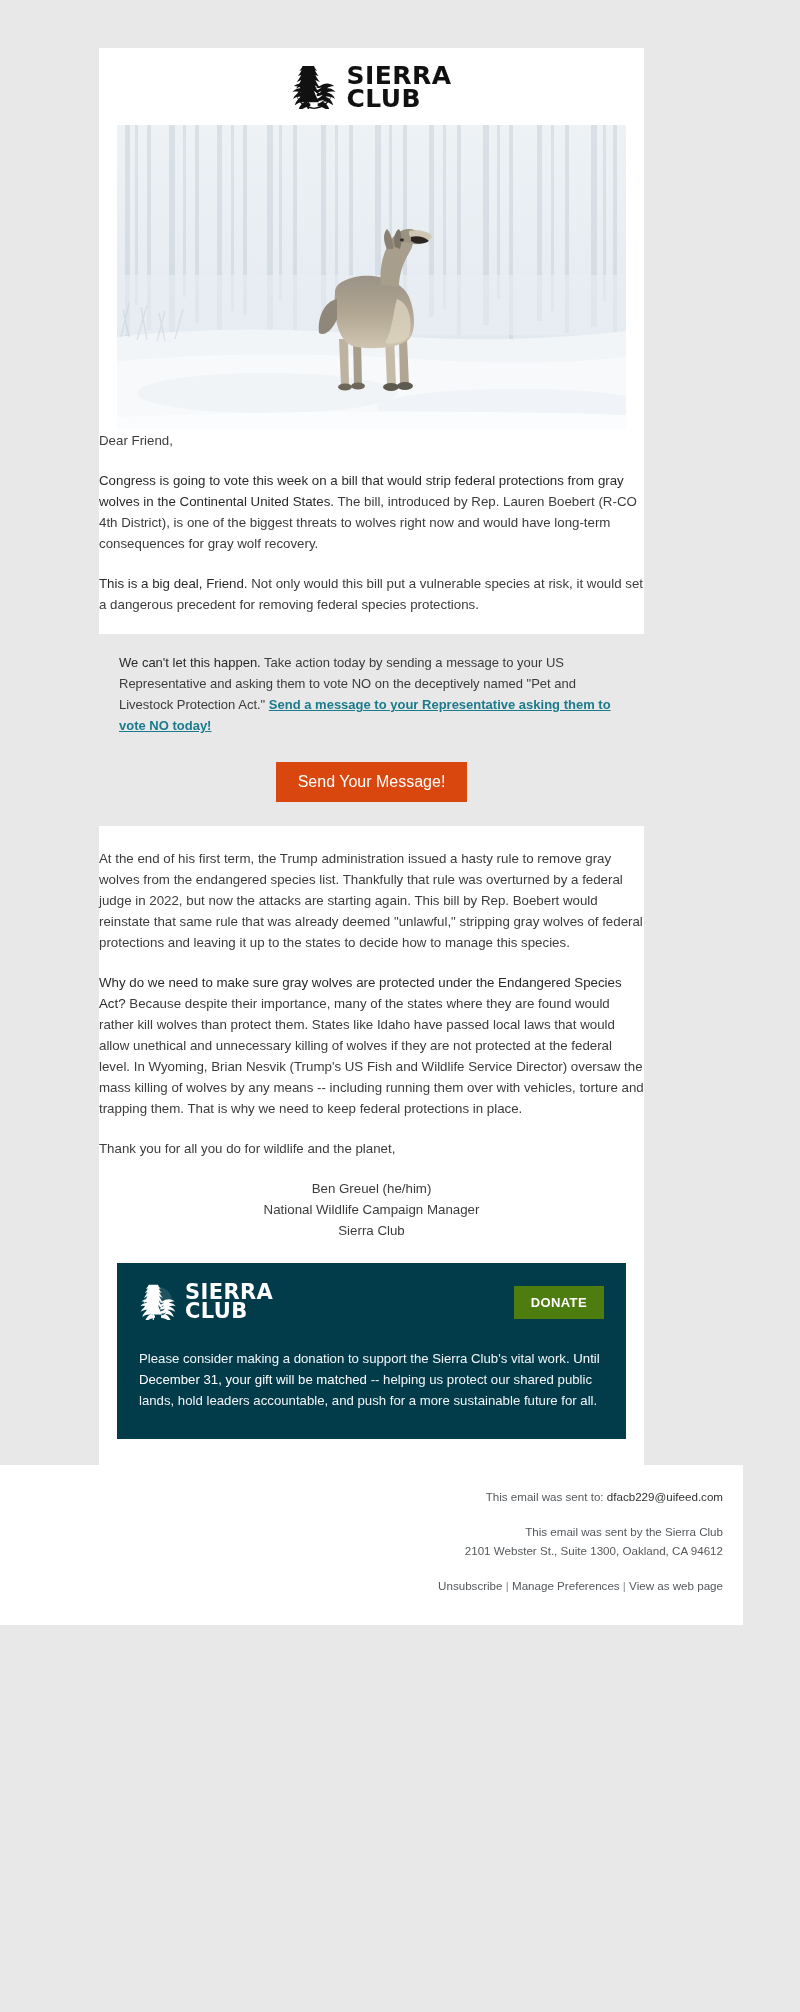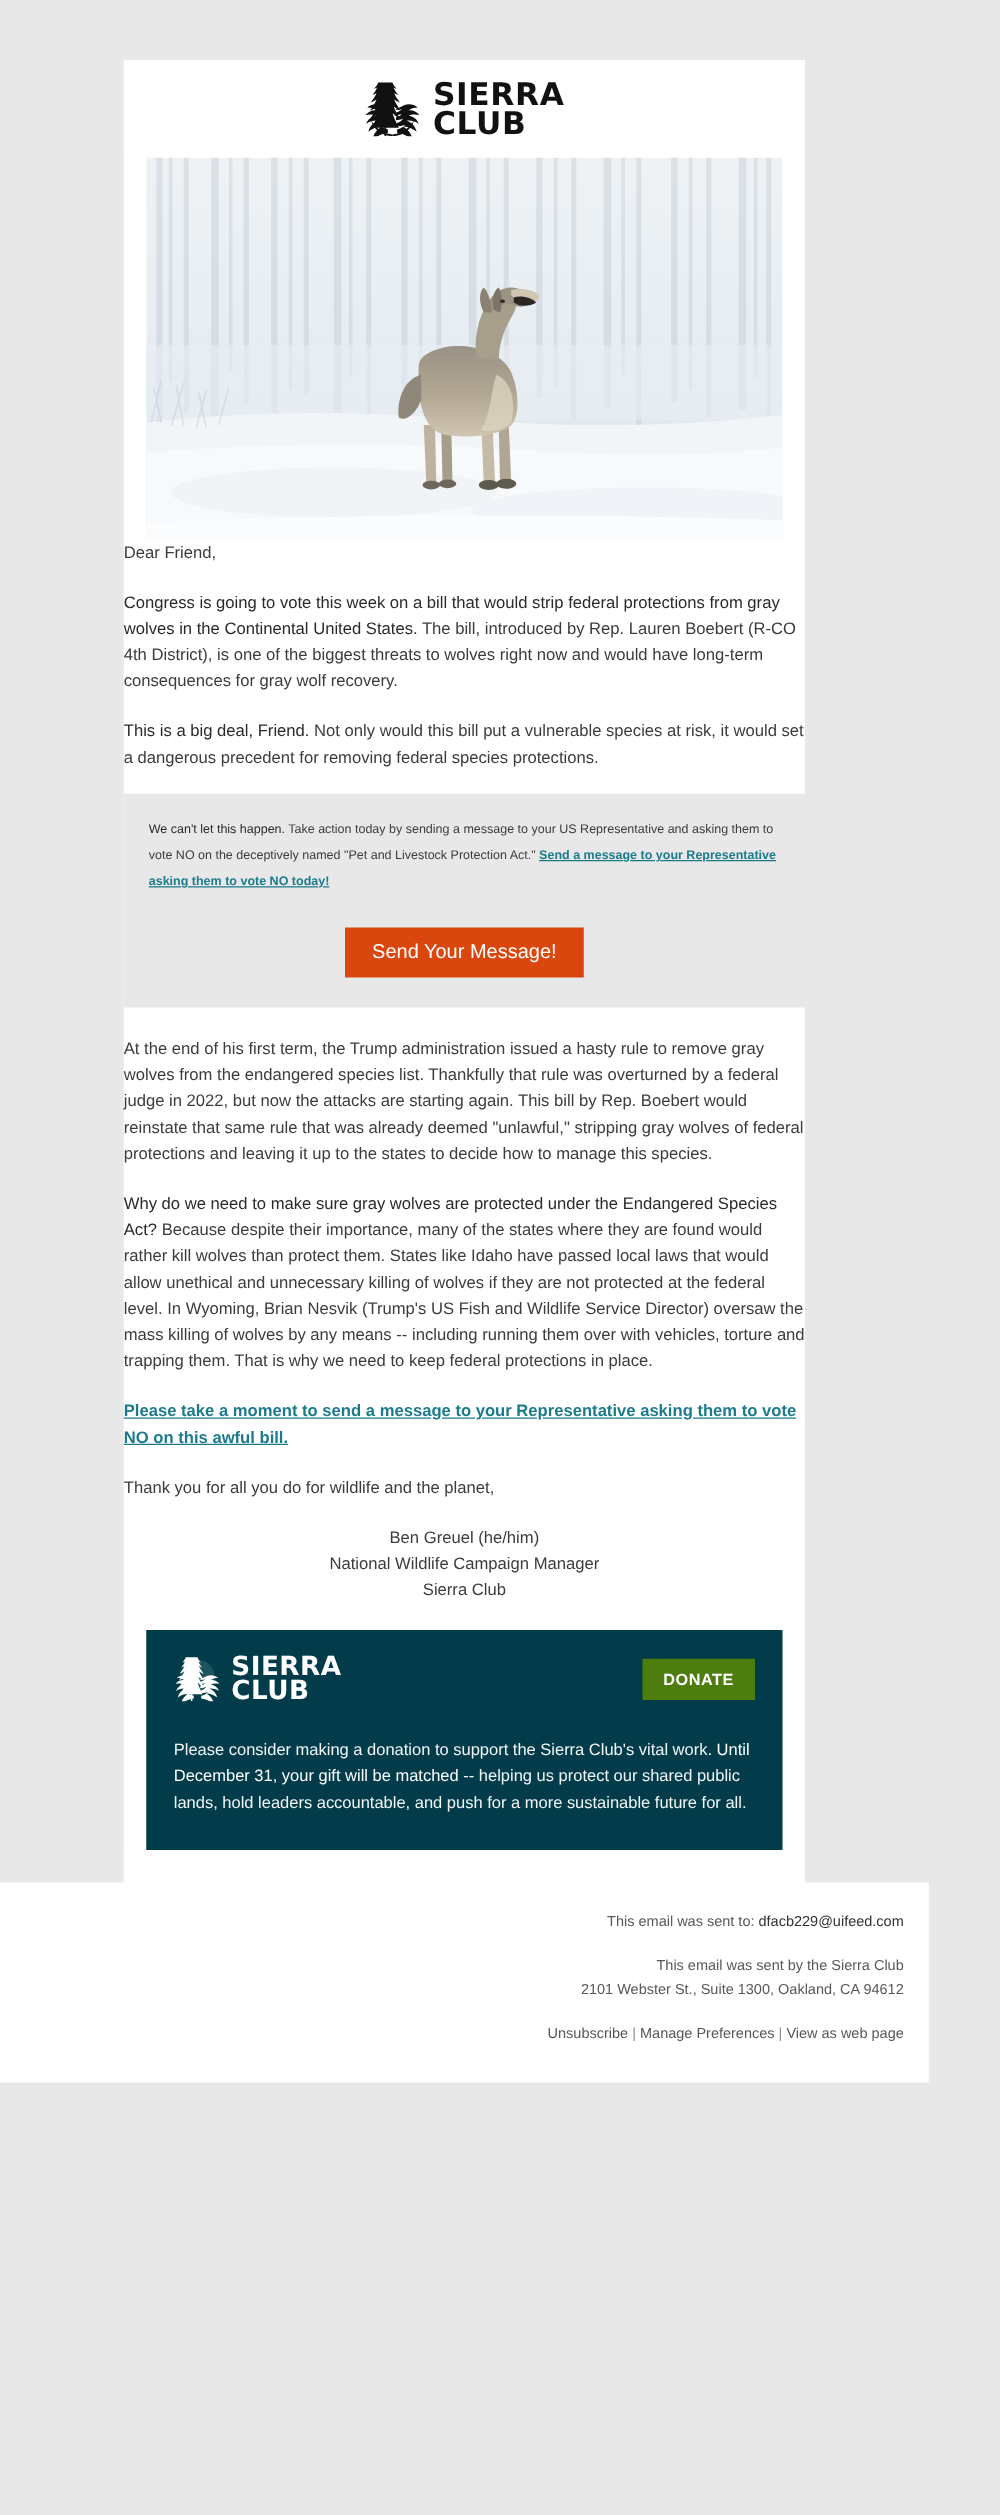--- a/index.html
+++ b/index.html
@@ -70,21 +70,21 @@
     text-decoration: underline;
   }
 
   
   .callout {
     background:#e8e8e8;
     padding: 18px 20px 24px 20px;
     margin: 0 0 22px 0;
   }
   .callout p {
-    font-size: 10px;
+    font-size: 13px;
     line-height: 21px;
     margin: 0;
     color:#3c3c3c;
   }
   .cta-row { text-align:center; margin-top: 26px; }
   .cta-btn {
     display:inline-block;
     background:#d9470f;
     color:#ffffff;
     font-size: 16px;
@@ -304,23 +304,20 @@
           <button class="cta-btn" type="button">Send Your Message!</button>
         </div>
       </div>
 
       <p class="para">At the end of his first term, the Trump administration issued a hasty rule to remove gray wolves from the endangered species list. Thankfully that rule was overturned by a federal judge in 2022, but now the attacks are starting again. This bill by Rep. Boebert would reinstate that same rule that was already deemed "unlawful," stripping gray wolves of federal protections and leaving it up to the states to decide how to manage this species.</p>
 
       <p class="para">
         <strong>Why do we need to make sure gray wolves are protected under the Endangered Species Act?</strong><span> Because despite their importance, many of the states where they are found would rather kill wolves than protect them. States like Idaho have passed local laws that would allow unethical and unnecessary killing of wolves if they are not protected at the federal level. In Wyoming, Brian Nesvik (Trump's US Fish and Wildlife Service Director) oversaw the mass killing of wolves by any means -- including running them over with vehicles, torture and trapping them. That is why we need to keep federal protections in place.</span>
       </p>
 
-      <p class="para closing-link-p">
-        <a class="link" href="#">Please take a moment to send a message to your Representative asking them to vote NO on this awful bill.</a>
-      </p>
 
       <p class="para">Thank you for all you do for wildlife and the planet,</p>
 
       <p class="para signature">
         <span class="sig-line">Ben Greuel (he/him)</span>
         <span class="sig-line">National Wildlife Campaign Manager</span>
         <span class="sig-line">Sierra Club</span>
       </p>
     </div>
 

